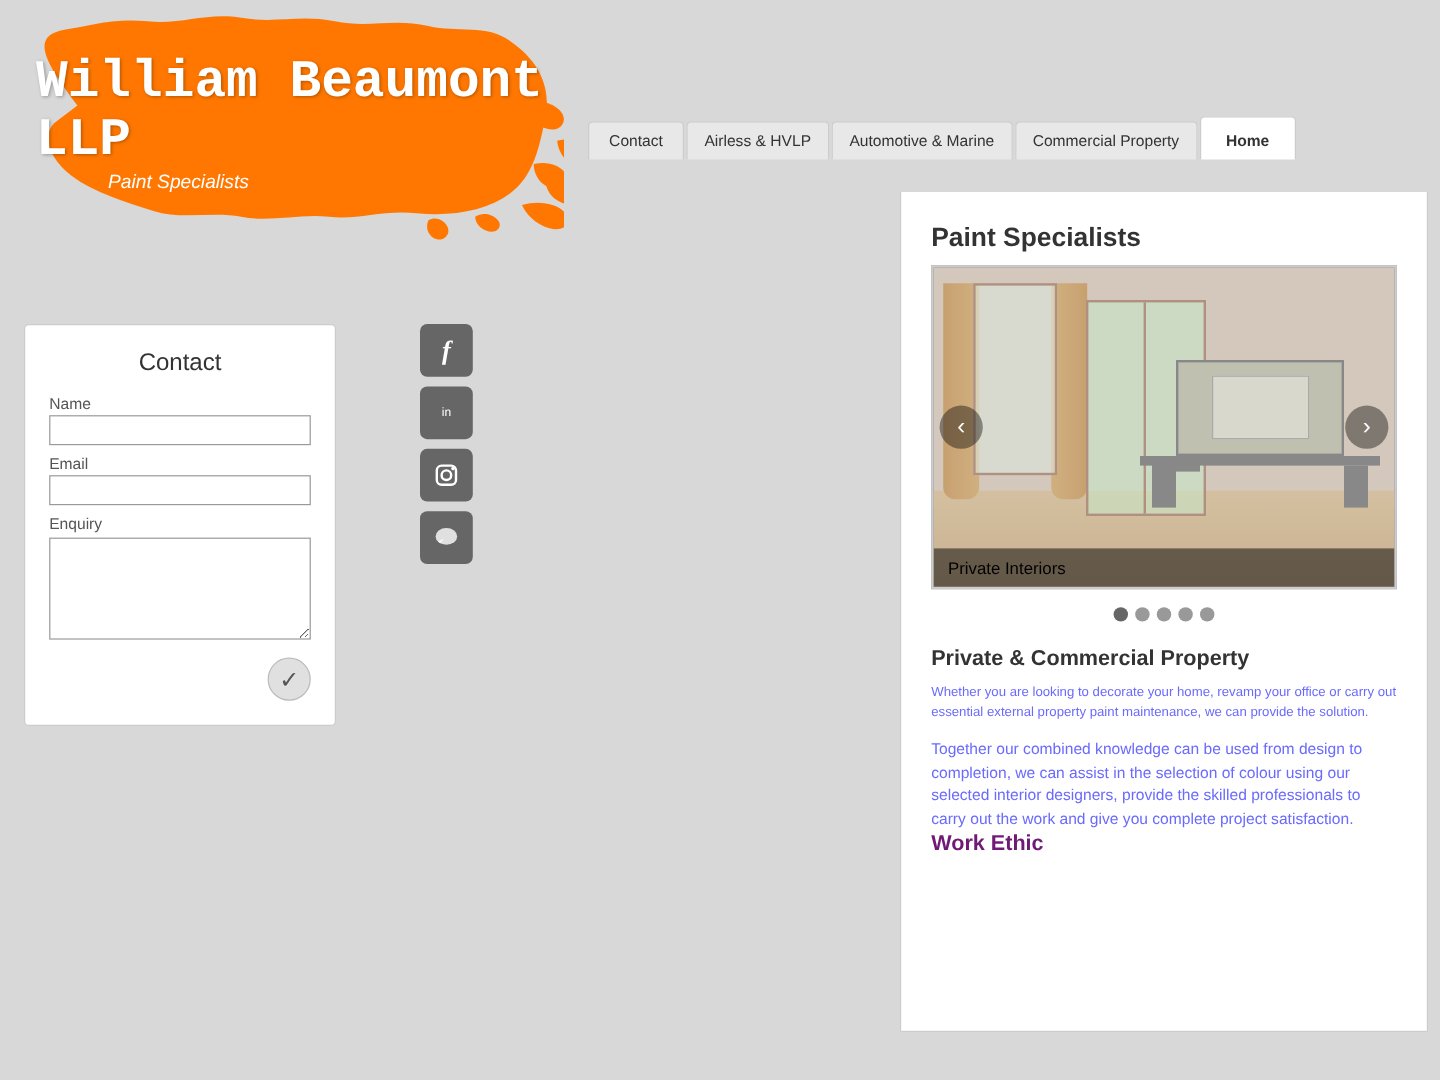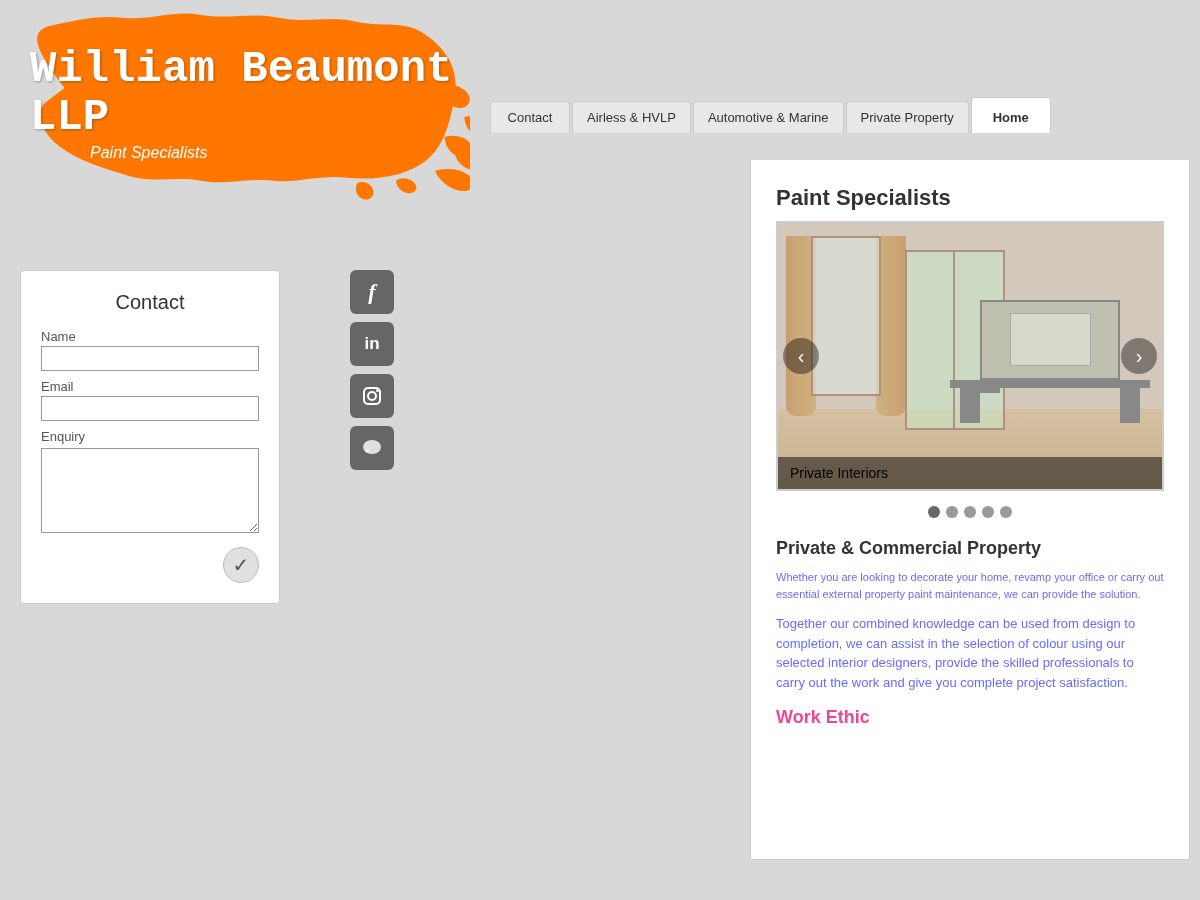--- a/index.html
+++ b/index.html
@@ -319,27 +319,26 @@
       font-weight: bold;
       color: #333;
       margin-bottom: 8px;
       padding: 4px 0;
     }
 
     .section-text-dark {
       color: #6a6aff;
       font-size: 13px;
       line-height: 1.5;
-      margin-bottom: 15px;
     }
 
     .work-ethic-title {
       font-size: 18px;
       font-weight: bold;
-      color: #ec4899;
+      color: #701a75;
       margin-bottom: 10px;
     }
 
     .nav-container {
       position: absolute;
       top: 97px;
       right: 10px;
       left: 490px;
       display: flex;
       align-items: flex-end;
@@ -366,21 +365,21 @@
     <div class="logo-text">
       <h1>William Beaumont LLP</h1>
       <p>Paint Specialists</p>
     </div>
   </div>
 
   <div class="nav-container">
     <div class="nav-item">Contact</div>
     <div class="nav-item">Airless &amp; HVLP</div>
     <div class="nav-item">Automotive &amp; Marine</div>
-    <div class="nav-item">Private Property</div>
+    <div class="nav-item">Commercial Property</div>
     <div class="nav-item active">Home</div>
   </div>
 </div>
 
 <div class="main-layout">
 
   <div class="sidebar">
 
     <div class="contact-form">
       <h2>Contact</h2>
@@ -391,21 +390,21 @@
       <label>Enquiry</label>
       <textarea style=""></textarea>
       <div class="submit-btn">
         <div class="checkmark-btn">✓</div>
       </div>
     </div>
   </div>
 
   <div class="social-icons">
     <div class="social-icon" style="font-style:italic; font-family: Georgia, serif;">f</div>
-    <div class="social-icon" style="font-size:17px; font-weight:bold;">in</div>
+    <div class="social-icon" style="font-size:10px; font-weight:normal;">in</div>
     <div class="social-icon" style="font-size:16px;">
       <svg width="22" height="22" viewBox="0 0 22 22" fill="white" xmlns="http://www.w3.org/2000/svg">
         <rect x="3" y="3" width="16" height="16" rx="4" ry="4" fill="none" stroke="white" stroke-width="2"></rect>
         <circle cx="11" cy="11" r="4" fill="none" stroke="white" stroke-width="2"></circle>
         <circle cx="16.5" cy="5.5" r="1.5" fill="white"></circle>
       </svg>
     </div>
     <div class="social-icon" style="font-size:16px;">
       <svg width="22" height="22" viewBox="0 0 22 22" fill="white" xmlns="http://www.w3.org/2000/svg">
         <ellipse cx="11" cy="10" rx="9" ry="7" fill="white" opacity="0.8"></ellipse>

